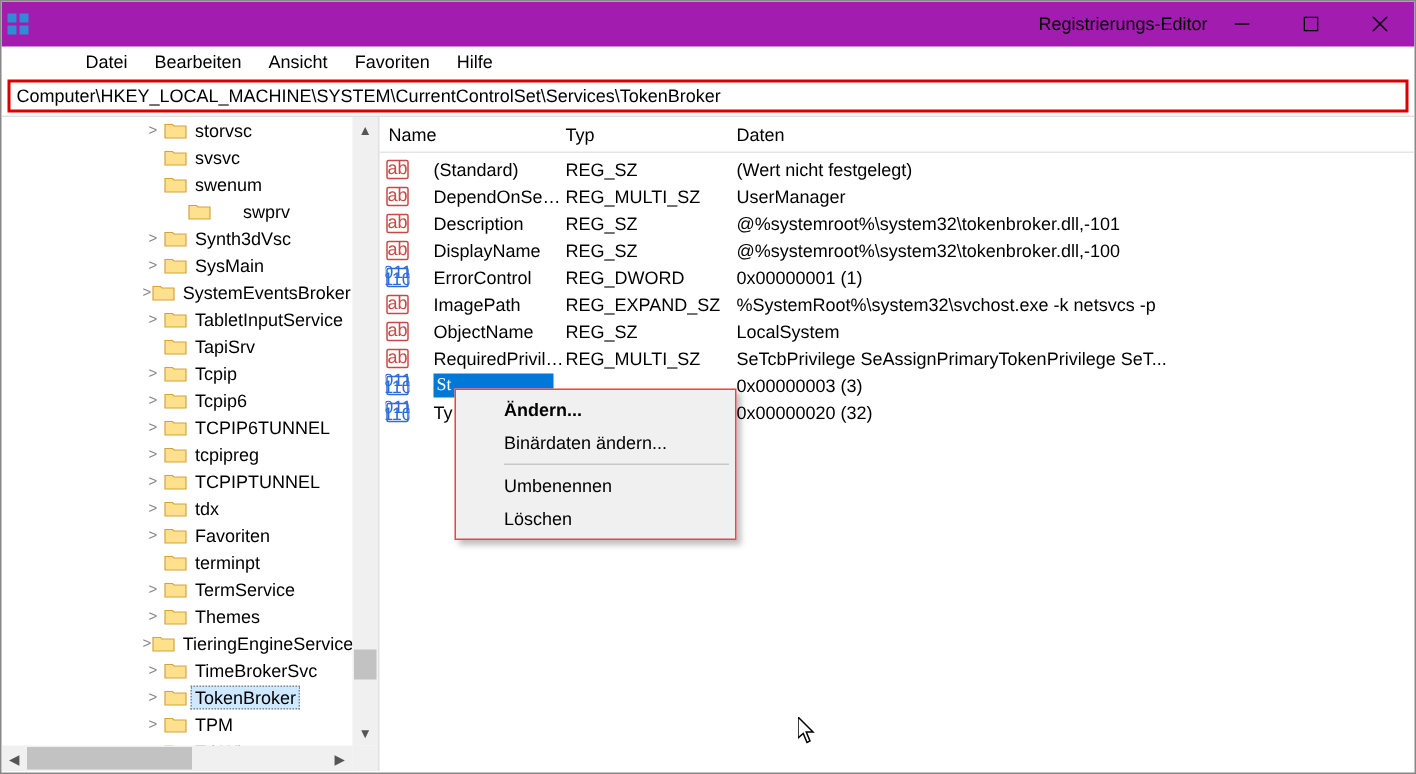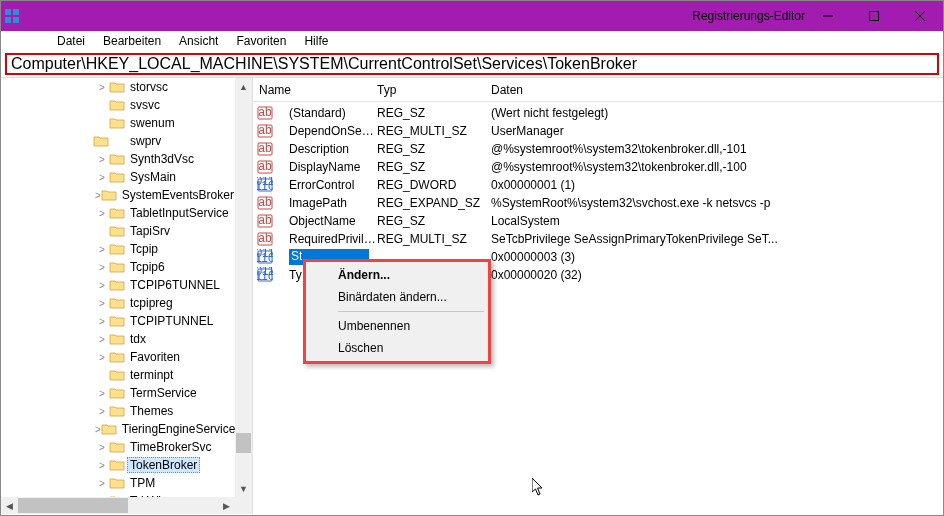--- a/index.html
+++ b/index.html
@@ -5,21 +5,21 @@
 * { margin: 0; padding: 0; box-sizing: border-box; font-family: "Segoe UI", Tahoma, sans-serif; font-size: 12px; }
 body { background: #fff; width: 944px; height: 516px; overflow: hidden; border: 1px solid #888; position: relative; }
 .titlebar { height: 30px; display: flex; align-items: center; padding-left: 3px; background: #a21caf; text-align: right; }
 .titlebar-icon { width: 16px; height: 16px; margin-right: 6px; display: inline-flex; align-items: center; justify-content: center; }
 .titlebar-title { flex: 1; }
 .win-btns { display: flex; height: 30px; }
 .win-btn { width: 46px; height: 30px; display: flex; align-items: center; justify-content: center; }
 .menubar { height: 20px; display: flex; align-items: center; padding-left: 6px; gap: 2px; margin-left: 42px; }
 .menubar-item { padding: 2px 8px; }
 .address-row { margin: 2px 4px; border: 2px solid #d80000; padding: 2px 4px; height: 22px; display: flex; align-items: center; }
-.address-input { width: 100%; border: none; outline: none; font-size: 16px; }
+.address-input { width: 100%; border: none; outline: none; font-size: 12px; }
 .main { display: flex; height: 437px; border-top: 1px solid #e0e0e0; }
 .tree-panel { width: 252px; border-right: 1px solid #e0e0e0; overflow: hidden; position: relative; }
 .tree-scroll { position: absolute; inset: 0 17px 17px 0; overflow: hidden; }
 .tree-item { height: 18px; display: flex; align-items: center; white-space: nowrap; }
 .tree-exp { width: 14px; display: inline-flex; justify-content: center; color: #888; font-size: 10px; }
 .tree-folder { width: 16px; height: 14px; display: inline-flex; align-items: center; justify-content: center; margin-right: 2px; }
 .tree-label { padding: 1px 3px; }
 .tree-item.selected .tree-label { background: #cde8ff; border: 1px dotted #888; padding: 0 2px; }
 .vscroll { position: absolute; right: 0; top: 0; bottom: 17px; width: 17px; background: #f0f0f0; }
 .vscroll-arrow { height: 17px; display: flex; align-items: center; justify-content: center; color: #555; font-size: 9px; }
@@ -35,23 +35,23 @@
 .col-name { width: 124px; padding-left: 6px; }
 .col-typ { width: 114px; }
 .col-daten { flex: 1; }
 .list-body { padding-top: 2px; }
 .list-row { height: 18px; display: flex; align-items: center; }
 .cell-name { width: 124px; display: flex; align-items: center; padding-left: 4px; }
 .cell-typ { width: 114px; }
 .cell-daten { flex: 1; white-space: nowrap; overflow: hidden; text-overflow: ellipsis; }
 .val-icon { width: 16px; height: 16px; margin-right: 16px; display: inline-flex; flex-shrink: 0; }
 .name-text { white-space: nowrap; overflow: hidden; text-overflow: ellipsis; }
-.list-row.selected .name-text { color: #fff; }
+.list-row.selected .name-text { color: #fff; font-family: Liberation Serif, serif; }
 .sel-bg { background: #0078d7; display: inline-block; width: 80px; height: 16px; position: relative; }
-.context-menu { position: absolute; left: 302px; top: 258px; width: 188px; background: #f0f0f0; border: 3px solid #ef4444; box-shadow: 3px 3px 4px rgba(0,0,0,0.25); padding: 2px; }
+.context-menu { position: absolute; left: 302px; top: 258px; width: 188px; background: #f0f0f0; border: 1px solid #ef4444; box-shadow: 3px 3px 4px rgba(0,0,0,0.25); padding: 2px; }
 .ctx-item { height: 22px; padding-left: 30px; display: flex; align-items: center; }
 .ctx-item.bold { font-weight: 600; }
 .ctx-sep { height: 1px; background: #c8c8c8; margin: 3px 2px 3px 30px; }
 .cursor-arrow { position: absolute; left: 279px; top: 400px; pointer-events: none; }
 svg { display: block; }
 </style>
 </head>
 <body>
 
 <div class="titlebar">
@@ -120,21 +120,21 @@
         </div>
         <div class="tree-item" style="padding-left: 94px;">
           <span class="tree-exp"></span>
           <span class="tree-folder">
             <svg width="16" height="14" viewBox="0 0 16 14">
               <path d="M1 3 L1 12 L15 12 L15 4 L7 4 L6 3 Z" fill="#ffe08c" stroke="#d6a33a" stroke-width="0.8"></path>
             </svg>
           </span>
           <span class="tree-label">swenum</span>
         </div>
-        <div class="tree-item" style="padding-left: 62px; gap: 16px;">
+        <div class="tree-item" style="padding-left: 94px; gap: 16px;">
           <span class="tree-exp"></span>
           <span class="tree-folder">
             <svg width="16" height="14" viewBox="0 0 16 14">
               <path d="M1 3 L1 12 L15 12 L15 4 L7 4 L6 3 Z" fill="#ffe08c" stroke="#d6a33a" stroke-width="0.8"></path>
             </svg>
           </span>
           <span class="tree-label">swprv</span>
         </div>
         <div class="tree-item" style="padding-left: 94px;">
           <span class="tree-exp">&gt;</span>

